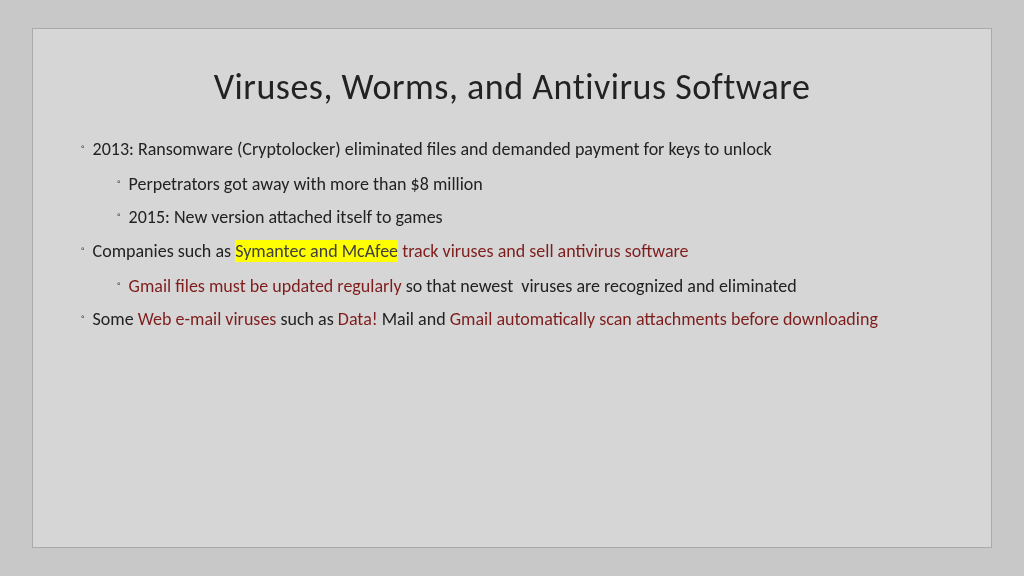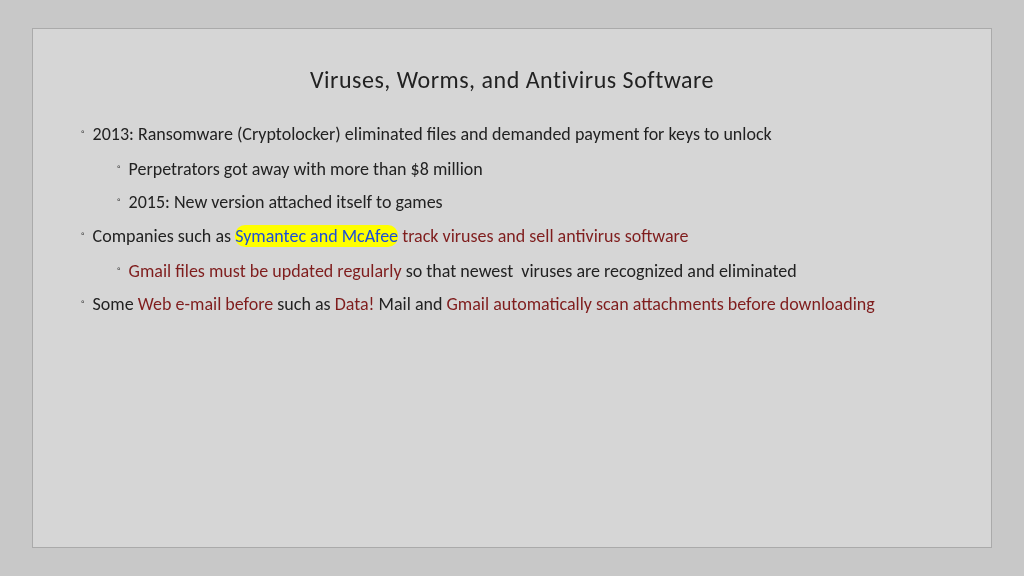--- a/index.html
+++ b/index.html
@@ -23,21 +23,21 @@
       height: 520px;
       background: #d6d6d6;
       border: 1px solid #aaaaaa;
       padding: 36px 48px 36px 48px;
       display: flex;
       flex-direction: column;
       gap: 0;
     }
 
     .slide-title {
-      font-size: 24px;
+      font-size: 36px;
       font-weight: 300;
       color: #222;
       text-align: center;
       margin-bottom: 28px;
       letter-spacing: 0.5px;
     }
 
     .content {
       display: flex;
       flex-direction: column;
@@ -71,22 +71,21 @@
       font-size: 10px;
       color: #444;
     }
 
     .red {
       color: #7f1d1d;
     }
 
     .highlight-yellow {
       background-color: #ffff00;
-      color: #1d4ed8;
-      border-radius: 10px;
+      color: #404040;
     }
 
     .text-wrap {
       flex: 1;
     }
   </style>
 </head>
 <body>
 
 <div class="slide">
@@ -124,18 +123,18 @@
     <div class="bullet-l2">
       <span class="bullet-dot">◦</span>
       <span class="text-wrap">
         <span class="red">Gmail files must be updated regularly</span> so that newest&nbsp; viruses are recognized and eliminated
       </span>
     </div>
 
     <div class="bullet-l1">
       <span class="bullet-dot">◦</span>
       <span class="text-wrap">
-        Some <span class="red">Web e-mail before</span> such as <span class="red">Data!</span> Mail and <span class="red">Gmail automatically scan attachments before downloading</span>
+        Some <span class="red">Web e-mail viruses</span> such as <span class="red">Data!</span> Mail and <span class="red">Gmail automatically scan attachments before downloading</span>
       </span>
     </div>
 
   </div>
 </div>
 
 </body></html>

